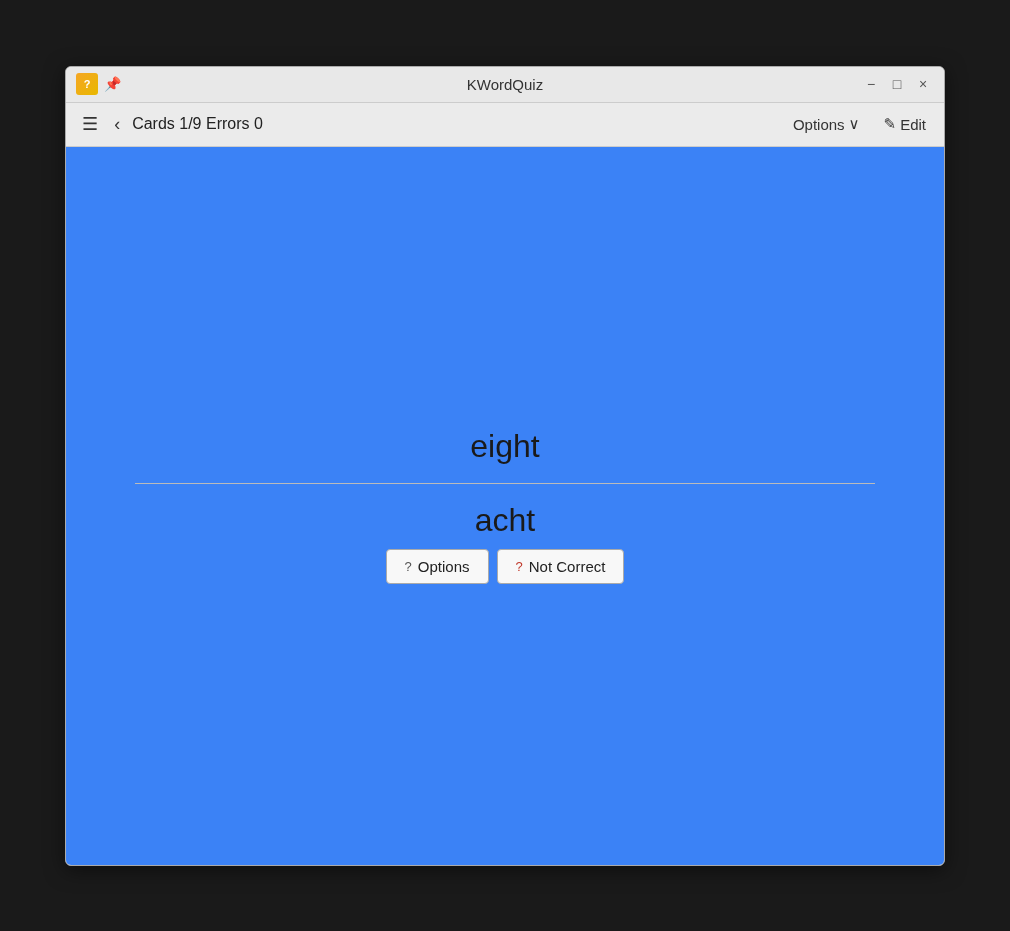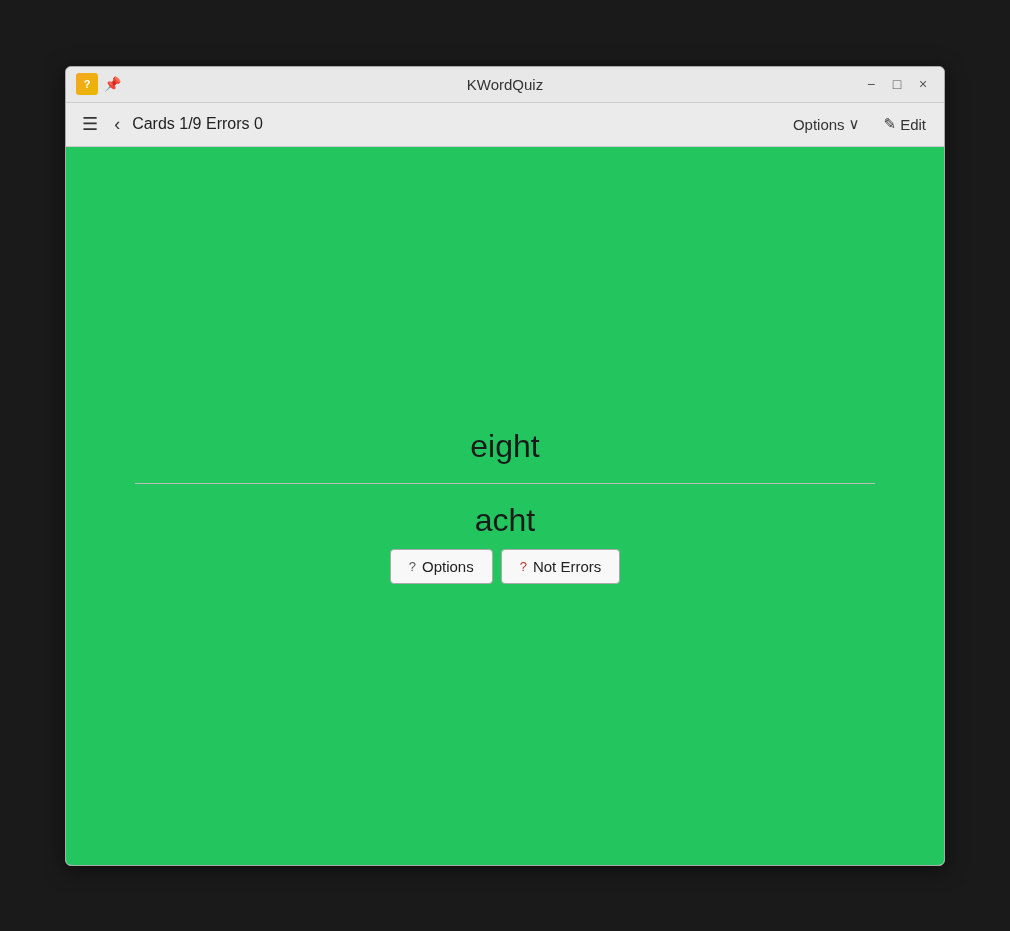--- a/index.html
+++ b/index.html
@@ -163,21 +163,21 @@
       color: #333;
       display: flex;
       align-items: center;
       gap: 4px;
       padding: 4px 6px;
       border-radius: 4px;
     }
 
     .main-content {
       flex: 1;
-      background: #22c55e;
+      background: #3b82f6;
       display: flex;
       flex-direction: column;
       align-items: center;
       justify-content: center;
       position: relative;
     }
 
     .card-area {
       display: flex;
       flex-direction: column;
@@ -295,19 +295,19 @@
       <div class="question-word">eight</div>
       <div class="divider"></div>
       <div class="answer-word">acht</div>
       <div class="buttons-row">
         <button class="correct-btn">
           <span class="btn-icon-correct">?</span>
           <span>Options</span>
         </button>
         <button class="not-correct-btn">
           <span class="btn-icon-not-correct" style="color:#c0392b;">?</span>
-          <span>Not Errors</span>
+          <span>Not Correct</span>
         </button>
       </div>
     </div>
   </div>
 
 </div>
 
 </body></html>

